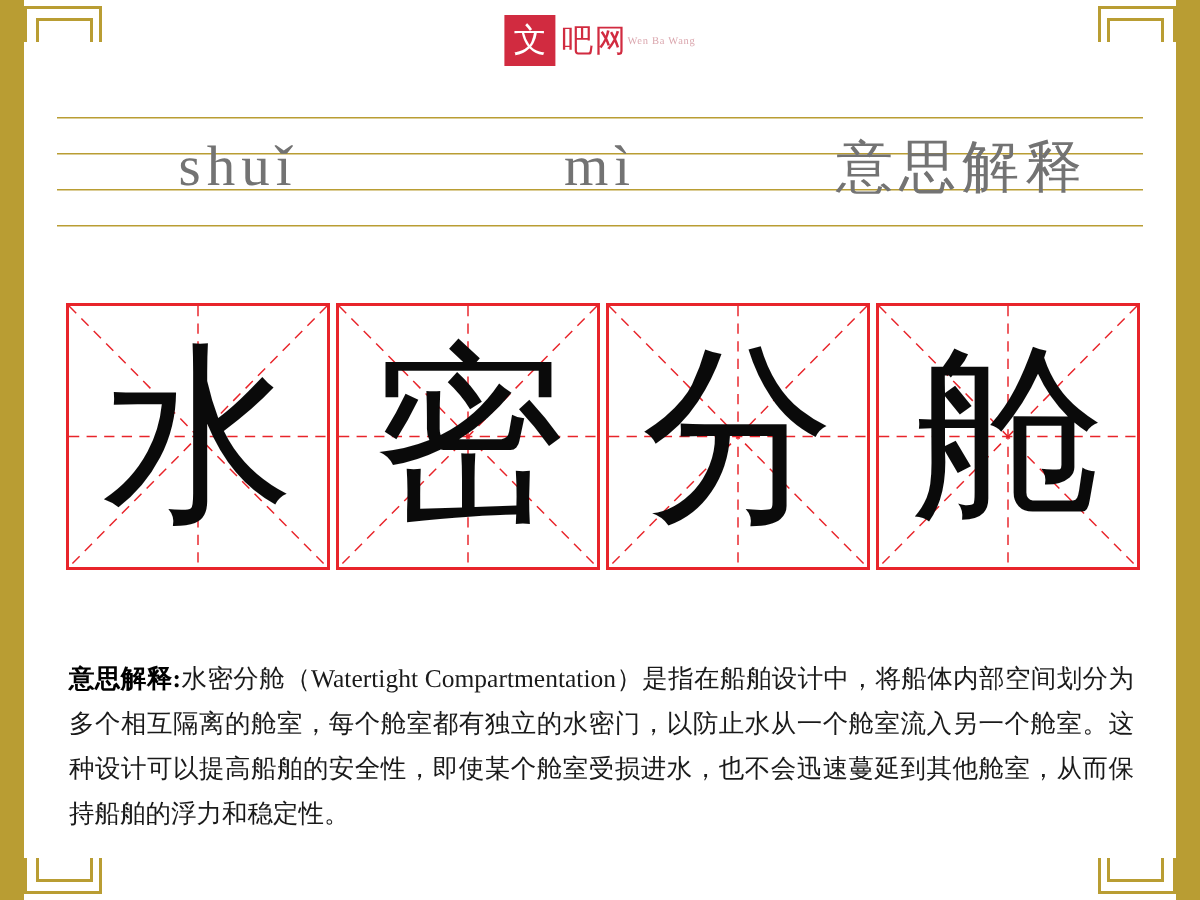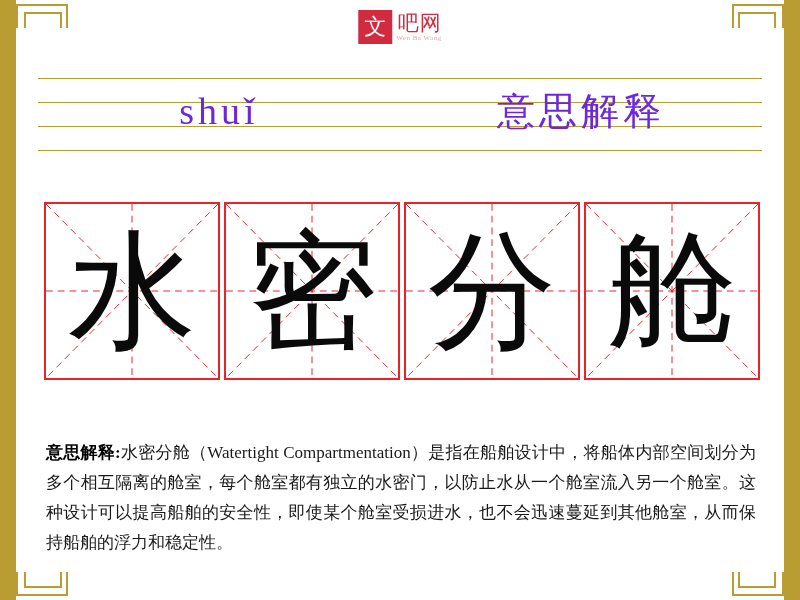--- a/index.html
+++ b/index.html
@@ -68,22 +68,21 @@
     height: 34px;
     background: #cf2036;
     color: #ffffff;
     font-size: 22px;
     line-height: 34px;
     text-align: center;
     font-family: "Liberation Serif", serif;
   }
   .logo-text {
     display: flex;
-    flex-direction: column;
-    align-items: flex-end;
+    align-items: center;
   }
   .logo-cn {
     color: #cf2036;
     font-size: 21px;
     line-height: 22px;
     letter-spacing: 1px;
   }
   .logo-en {
     color: #d8a0a8;
     font-size: 7px;
@@ -117,21 +116,21 @@
     height: 72px;
     display: flex;
   }
   .pinyin-cell {
     flex: 1 1 25%;
     display: flex;
     align-items: center;
     justify-content: center;
     font-family: "Liberation Serif", serif;
     font-size: 38px;
-    color: #6d28d9;
+    color: #737373;
     letter-spacing: 4px;
     padding-bottom: 6px;
     box-sizing: border-box;
   }
 
   
   .char-grid {
     position: absolute;
     left: 44px;
     top: 202px;
@@ -218,20 +217,21 @@
     </div>
   </div>
 
   <div class="pinyin-block">
     <div class="staff-line l1"></div>
     <div class="staff-line l2"></div>
     <div class="staff-line l3"></div>
     <div class="staff-line l4"></div>
     <div class="pinyin-row">
       <div class="pinyin-cell">shuǐ</div>
+      <div class="pinyin-cell">mì</div>
       <div class="pinyin-cell">意思解释</div>
     </div>
   </div>
 
   <div class="char-grid">
 
     <div class="char-cell">
       <svg class="guide" viewBox="0 0 176 178" preserveAspectRatio="none">
         <line x1="0" y1="89" x2="176" y2="89" stroke="#e8242a" stroke-width="1" stroke-dasharray="7,5"></line>
         <line x1="88" y1="0" x2="88" y2="178" stroke="#e8242a" stroke-width="1" stroke-dasharray="7,5"></line>

